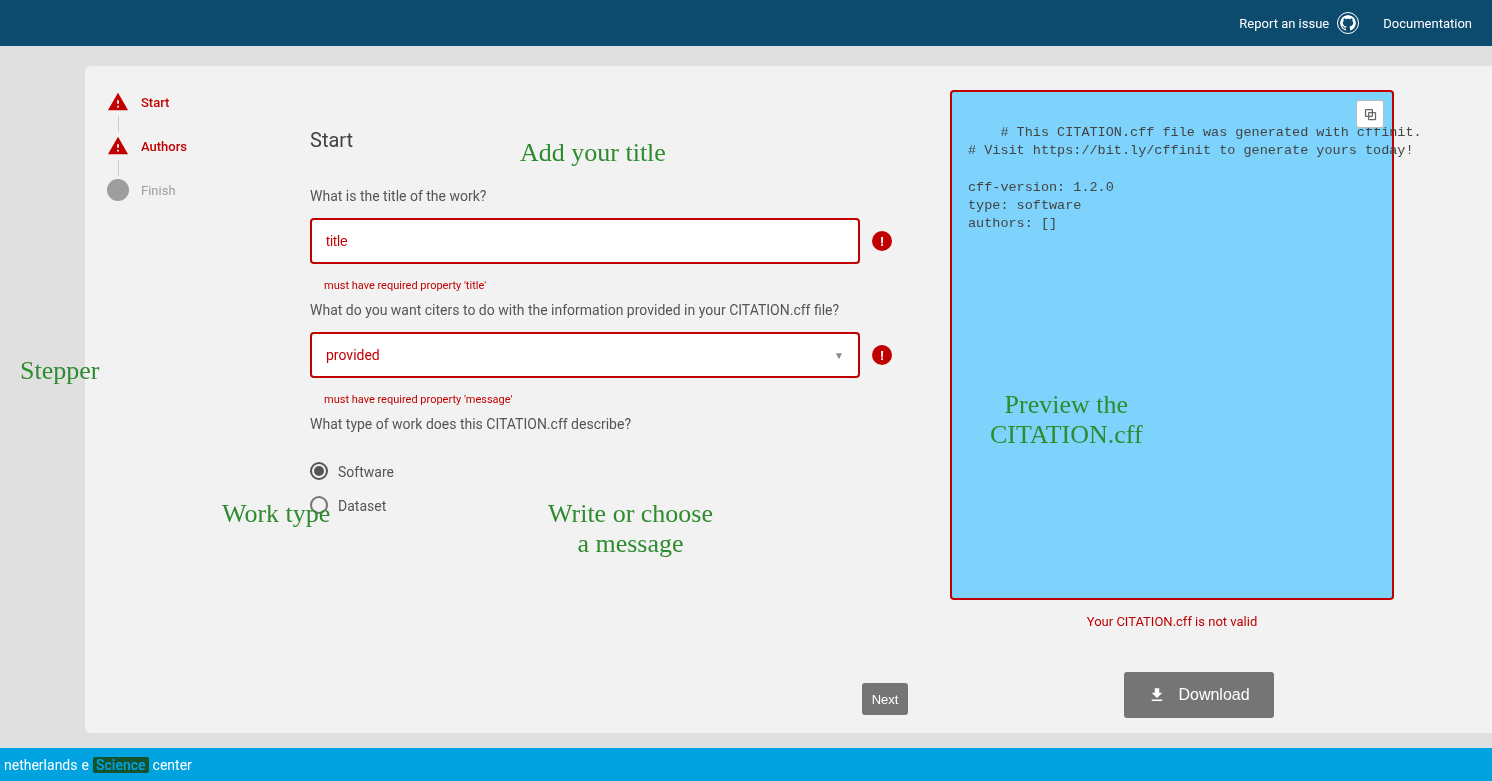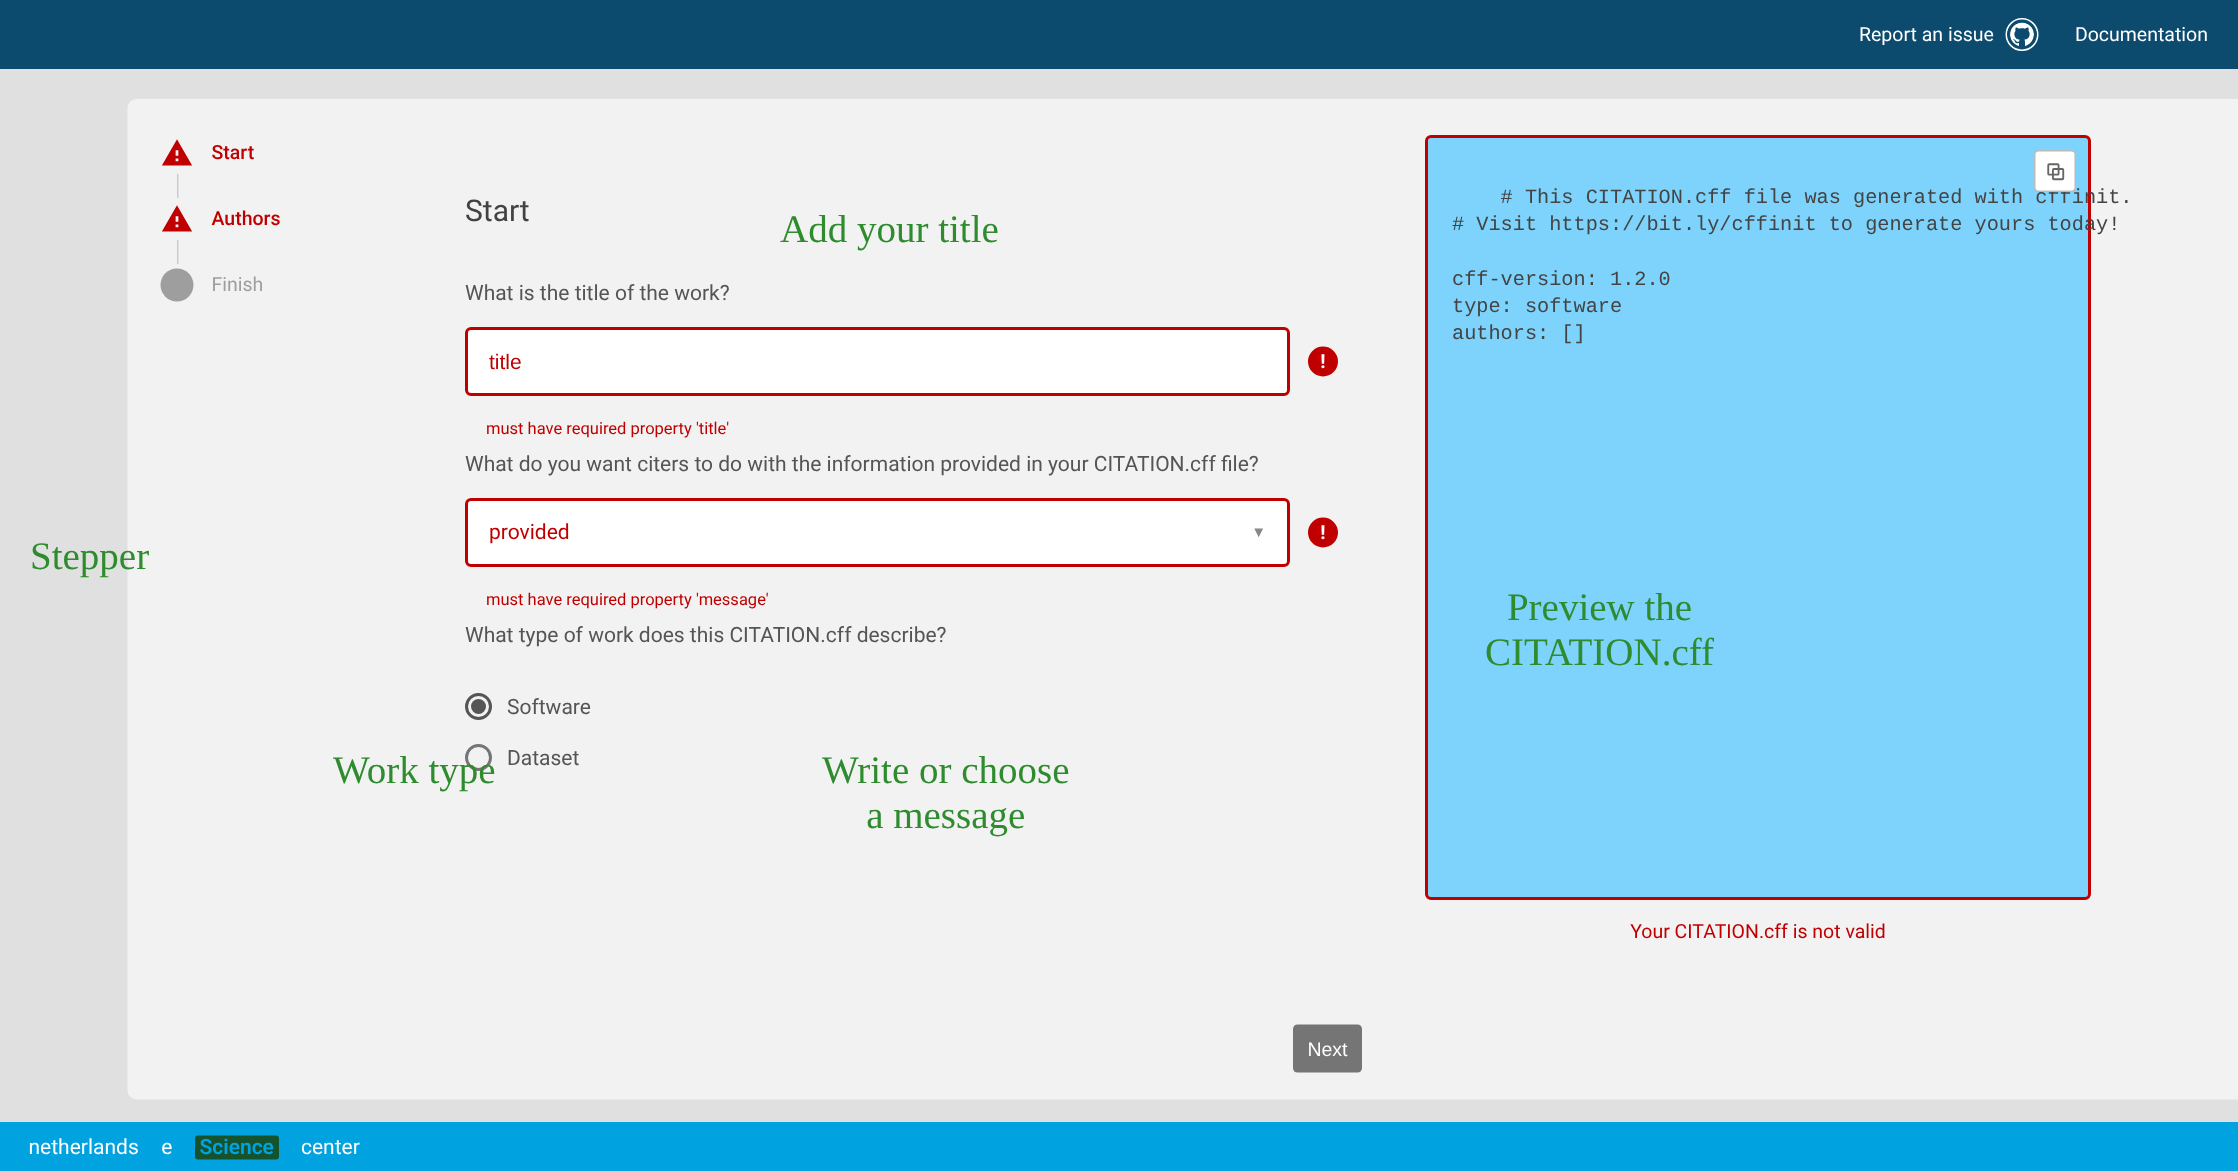--- a/index.html
+++ b/index.html
@@ -198,24 +198,24 @@
     text-align: center;
     line-height: 1.15;
   }
   
   .footer {
     position: absolute;
     left: 0; bottom: 0;
     width: 100%; height: 33px;
     background: #00a3e0;
     display: flex; align-items: center;
-    padding-left: 19px;
+    padding-left: 4px;
     color: #fff;
     font-size: 14px;
-    gap: 15px;
+    gap: 4px;
   }
   .footer .boxed {
     background: #14532d; color: #00a3e0;
     padding: 0 3px;
     font-weight: 600;
     border-radius: 2px;
   }
 </style>
 </head>
 <body>
@@ -304,20 +304,26 @@
     <div class="copy-btn">
       <svg viewBox="0 0 24 24" stroke-width="2">
           <rect x="9" y="9" width="11" height="11" rx="1"></rect>
           <rect x="4" y="4" width="11" height="11" rx="1"></rect>
         </svg>
     </div>
   </div>
   <div class="preview-status">Your CITATION.cff is not valid</div>
 
   <button class="next-btn">Next</button>
+  <button class="download-btn">
+    <svg viewBox="0 0 24 24">
+        <path d="M19 9h-4V3H9v6H5l7 7 7-7zM5 18v2h14v-2H5z"></path>
+      </svg>
+    <span>Download</span>
+  </button>
 </div>
 
 <div class="anno" style="left:20px; top:356px;">Stepper</div>
 <div class="anno" style="left:520px; top:138px;">Add your title</div>
 <div class="anno" style="left:222px; top:499px;">Work type</div>
 <div class="anno" style="left:548px; top:499px;">Write or choose
 a message</div>
 <div class="anno" style="left:990px; top:390px;">Preview the
 CITATION.cff</div>
 

